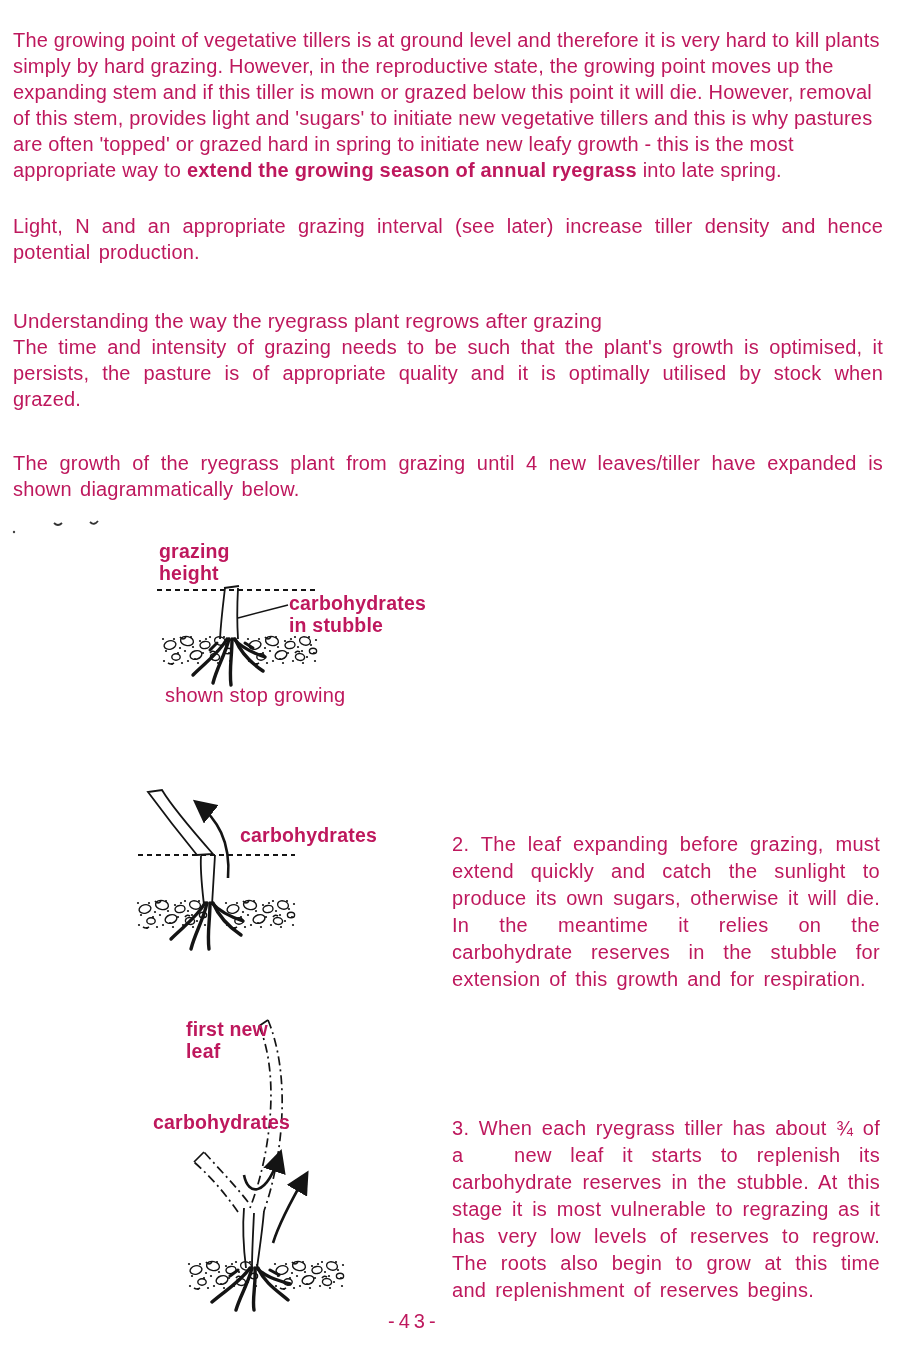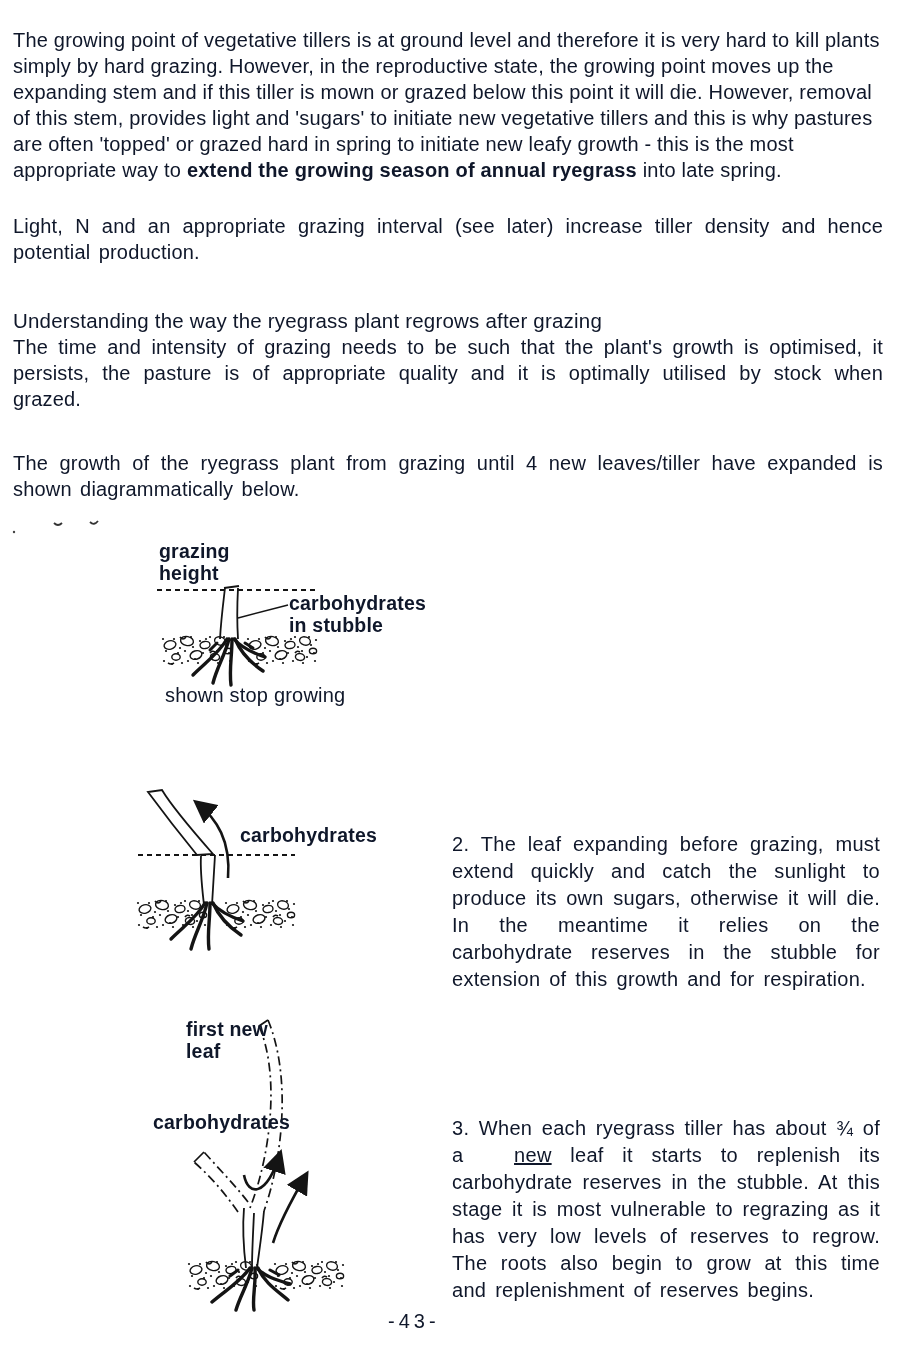--- a/index.html
+++ b/index.html
@@ -1,31 +1,31 @@
 <!DOCTYPE html>
 <html><head>
 <meta charset="utf-8">
 <style>
   html,body{margin:0;padding:0;background:#9a9a9a;}
   .page{
     position:relative;width:900px;height:1372px;background:#ffffff;
-    font-family:"Liberation Sans","DejaVu Sans",sans-serif;color:#0f172a;
+    font-family:"Liberation Sans","DejaVu Sans",sans-serif;color:#be185d;
     margin:0 auto;overflow:hidden;
   }
   .para{position:absolute;left:13px;width:870px;font-size:20px;line-height:26px;letter-spacing:0.2px;}
   .just{text-align:justify;word-spacing:2.5px;}
   .heading{position:absolute;left:13px;width:870px;font-size:20.5px;font-weight:normal;letter-spacing:0.2px;}
   .rightcol{position:absolute;left:452px;width:428px;font-size:20px;line-height:27px;
     text-align:justify;word-spacing:3px;letter-spacing:0.3px;}
   .dlabel{position:absolute;font-size:19.5px;line-height:22px;white-space:pre-line;letter-spacing:0.2px;font-weight:bold;}
   .caption{position:absolute;font-size:20px;letter-spacing:0.2px;}
   .pagenum{position:absolute;left:388px;top:1310px;font-size:20px;letter-spacing:4px;}
   .fig{position:absolute;}
   .b{font-weight:bold;}
-  .u{text-decoration:underline;padding-left:32px;}
+  .u{padding-left:32px;}
   svg{display:block;}
 </style>
 </head>
 <body>
 
 <div class="page">
 
   <svg width="0" height="0" style="position:absolute" aria-hidden="true">
     <defs>
       <marker id="arrowhead" markerWidth="9" markerHeight="9" refX="7" refY="4.5" orient="auto">

